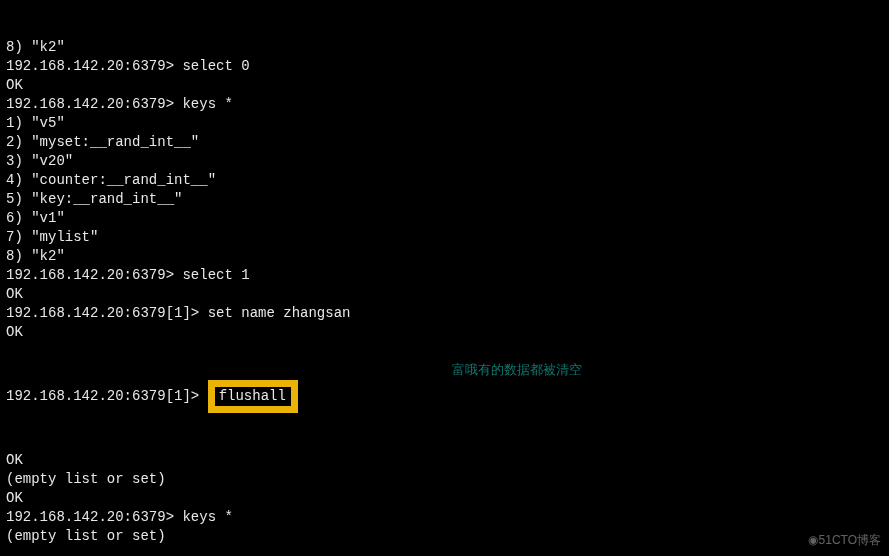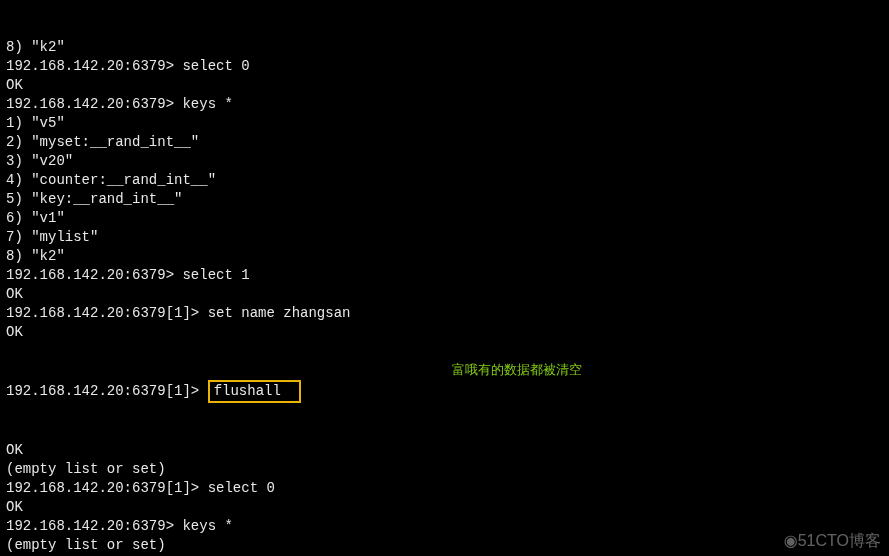--- a/index.html
+++ b/index.html
@@ -14,49 +14,49 @@
     position: relative;
     overflow: hidden;
     line-height: 19px;
   }
   .terminal {
     padding: 0 6px;
     white-space: pre;
   }
   .line { white-space: pre; }
   .hlbox {
-    border: 2px solid #eab308;
-    padding: 0 18px 0 4px;
+    border: 7px solid #eab308;
+    padding: 0 5px 0 4px;
     display: inline-block;
   }
   .annot {
     position: absolute;
     left: 452px;
     top: 360px;
-    color: #84cc16;
+    color: #0f766e;
     font-family: "Microsoft YaHei", "PingFang SC", sans-serif;
     font-size: 13px;
     white-space: nowrap;
   }
   .watermark {
     position: absolute;
     right: 8px;
     bottom: 6px;
     color: rgba(255,255,255,0.38);
     font-family: "Microsoft YaHei", sans-serif;
-    font-size: 16px;
+    font-size: 12px;
   }
 </style>
 </head>
 <body>
 
 <div class="terminal">
   <div id="lines-before"><div class="line">8) "k2"</div><div class="line">192.168.142.20:6379&gt; select 0</div><div class="line">OK</div><div class="line">192.168.142.20:6379&gt; keys *</div><div class="line">1) "v5"</div><div class="line">2) "myset:__rand_int__"</div><div class="line">3) "v20"</div><div class="line">4) "counter:__rand_int__"</div><div class="line">5) "key:__rand_int__"</div><div class="line">6) "v1"</div><div class="line">7) "mylist"</div><div class="line">8) "k2"</div><div class="line">192.168.142.20:6379&gt; select 1</div><div class="line">OK</div><div class="line">192.168.142.20:6379[1]&gt; set name zhangsan</div><div class="line">OK</div></div>
   <div class="line"><span>192.168.142.20:6379[1]&gt; </span><span class="hlbox"><span>flushall</span></span></div>
-  <div id="lines-after"><div class="line">OK</div><div class="line">(empty list or set)</div><div class="line">192.168.142.20:6379[1]&gt; select 0</div><div class="line">OK</div><div class="line">192.168.142.20:6379&gt; keys *</div><div class="line">(empty list or set)</div></div>
+  <div id="lines-after"><div class="line">OK</div><div class="line">(empty list or set)</div><div class="line">OK</div><div class="line">192.168.142.20:6379&gt; keys *</div><div class="line">(empty list or set)</div></div>
   
 </div>
 
 <div class="annot">富哦有的数据都被清空</div>
 
 <div class="watermark">
   <span>◉</span><span>51CTO博客</span>
 </div>
 
 </body></html>

